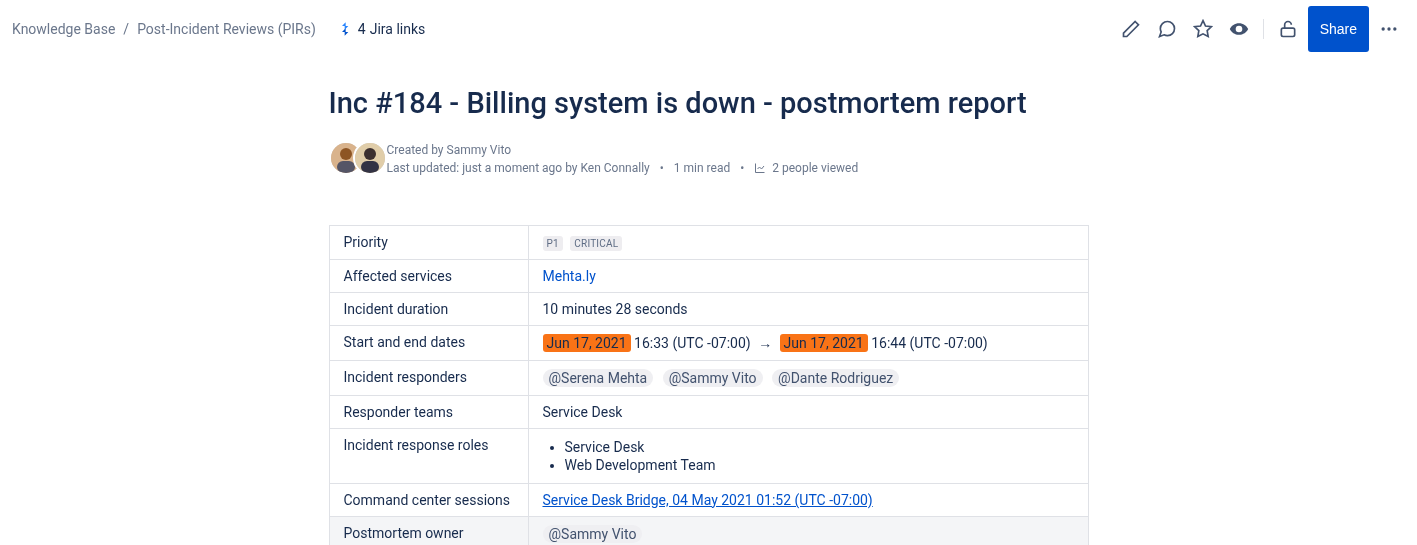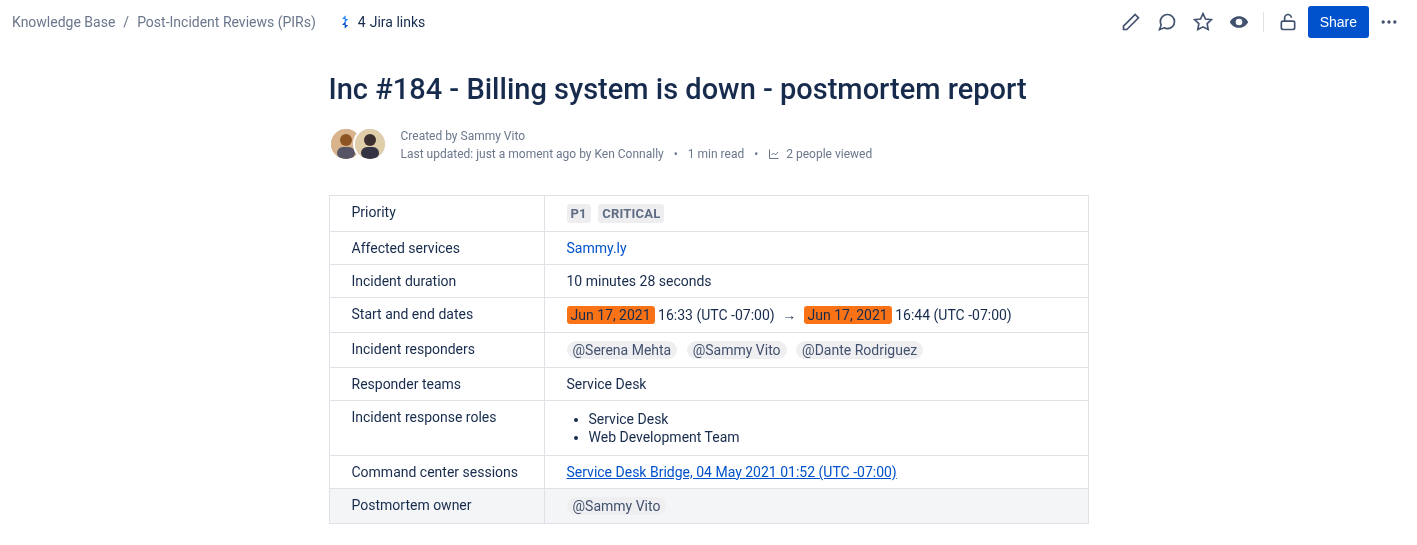--- a/index.html
+++ b/index.html
@@ -17,38 +17,38 @@
   
   .topbar{display:flex;align-items:center;justify-content:space-between;padding:6px 12px;}
   .breadcrumbs{display:flex;align-items:center;gap:8px;color:var(--subtle);font-size:14px;justify-content:space-between;}
   .breadcrumbs a{color:var(--subtle);text-decoration:none;}
   .bc-sep{color:var(--subtle);}
   .jira-links{display:flex;align-items:center;gap:4px;margin-left:22px;color:var(--text);font-size:14px;}
   .jira-links svg{flex:0 0 auto;}
   .actions{display:flex;align-items:center;gap:4px;}
   .icon-btn{width:32px;height:32px;display:flex;align-items:center;justify-content:center;border-radius:3px;color:#42526E;}
   .vbar{width:1px;height:20px;background:#DFE1E6;margin:0 4px;}
-  .share-btn{background:var(--primary);color:#fff;border:none;border-radius:3px;height:32px;padding:0 12px;font-weight:500;font-size:14px;}
+  .share-btn{background:var(--primary);color:#fff;border:none;border-radius:3px;height:46px;padding:0 12px;font-weight:500;font-size:14px;}
   
   .content{margin:0 auto;max-width:760px;padding:18px 0 20px 0;}
   h1.title{font-size:29px;font-weight:500;line-height:1.2;margin:10px 0 20px 0;color:var(--text);}
-  .byline{display:flex;align-items:flex-start;gap:14px;margin-bottom:32px;}
+  .byline{display:flex;align-items:flex-start;margin-bottom:48px;}
   .avatars{display:flex;}
   .avatar{width:30px;height:30px;border-radius:50%;background:#ccc;border:2px solid #fff;display:flex;align-items:center;justify-content:center;overflow:hidden;}
   .avatar+ .avatar{margin-left:-10px;}
   .avatar svg{width:100%;height:100%;}
   .byline-text{font-size:12px;color:var(--subtle);line-height:1.5;}
   .byline-text .dot{margin:0 4px;}
   .byline-row{display:flex;align-items:center;gap:6px;}
   
   table.props{border-collapse:collapse;width:100%;border:1px solid var(--border);}
-  table.props td{border:1px solid var(--border);padding:8px 22px;vertical-align:top;font-size:14px;}
+  table.props td{border:1px solid var(--border);padding:8px 14px;vertical-align:top;font-size:14px;}
   table.props td.label{width:170px;color:var(--text);}
   table.props tr.hl td{background:#F4F5F7;}
-  .lozenge{display:inline-block;background:var(--lozenge-bg);color:var(--lozenge-txt);font-size:13px;font-weight:700;padding:2px 4px;border-radius:3px;letter-spacing:0.2px;}
+  .lozenge{display:inline-block;background:var(--lozenge-bg);color:var(--lozenge-txt);font-size:10px;font-weight:400;padding:2px 4px;border-radius:3px;letter-spacing:0.2px;}
   .lozenge + .lozenge{margin-left:4px;}
   a.link{color:var(--link);text-decoration:none;}
   a.link.u{text-decoration:underline;}
   .datebox{display:inline-block;background:#f97316;color:var(--text);padding:1px 4px;border-radius:3px;font-size:14px;}
   .arrow{margin:0 4px;color:var(--text);}
   .mention{display:inline-block;background:var(--mention-bg);color:#42526E;padding:1px 6px;border-radius:10px;font-size:14px;}
   .mention + .mention{margin-left:6px;}
   ul.roles{margin:0;padding-left:22px;}
   ul.roles li{margin:2px 0;}
 </style>
@@ -150,21 +150,21 @@
     <tbody>
           <tr>
       <td class="label">Priority</td>
       <td>
         <span class="lozenge">P1</span>
         <span class="lozenge">CRITICAL</span>
       </td>
     </tr>
     <tr>
       <td class="label">Affected services</td>
-      <td><a href="#" class="link">Sammy.ly</a></td>
+      <td><a href="#" class="link">Mehta.ly</a></td>
     </tr>
     <tr>
       <td class="label">Incident duration</td>
       <td>10 minutes 28 seconds</td>
     </tr>
     <tr>
       <td class="label">Start and end dates</td>
       <td>
         <span class="datebox">Jun 17, 2021</span>
         <span>16:33 (UTC -07:00)</span>

